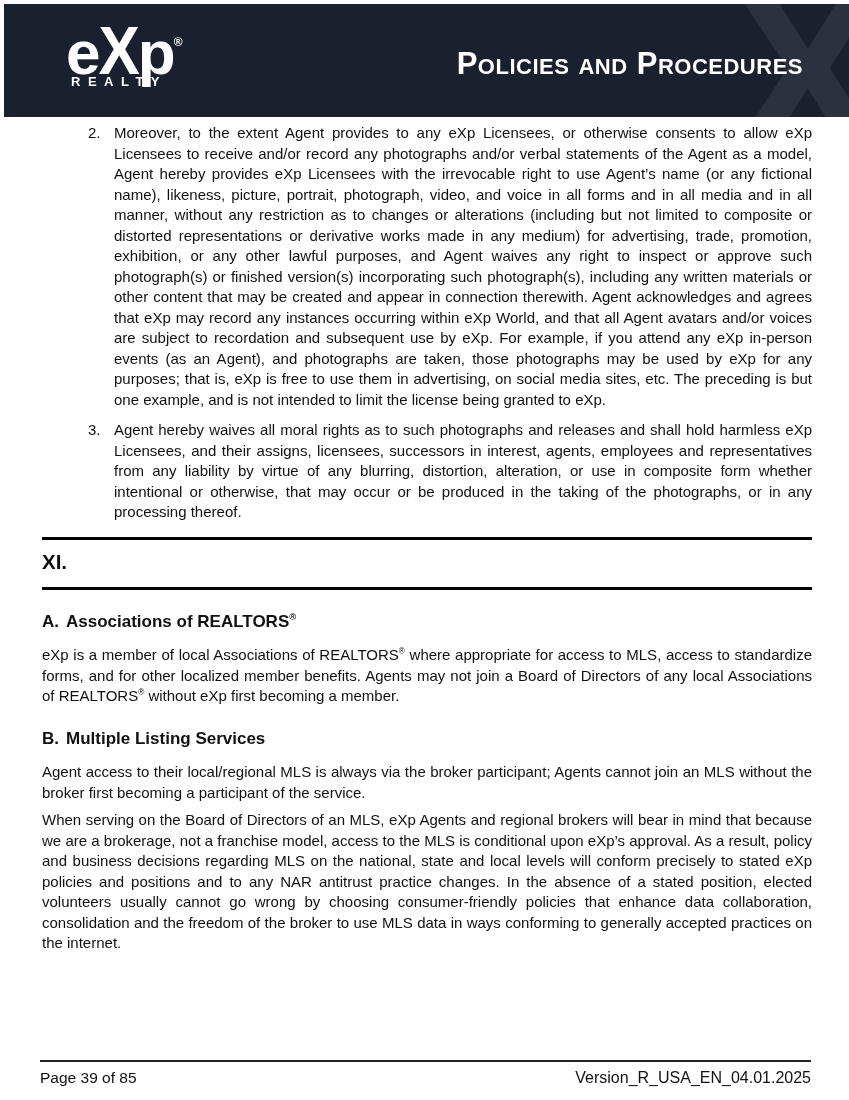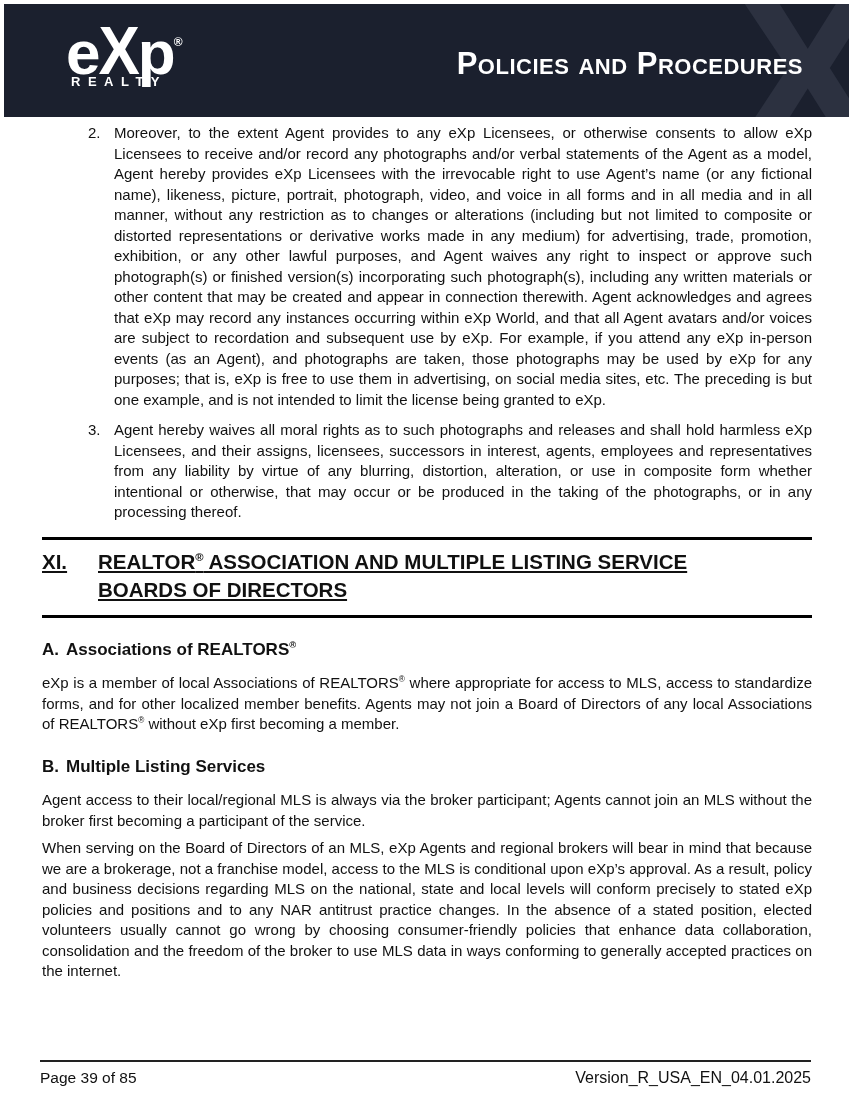--- a/index.html
+++ b/index.html
@@ -32,21 +32,21 @@
   
   main { position:absolute; top:117px; left:42px; right:37px; }
   .body-text { font-size:15px; line-height:20.5px; }
   .list-item { display:flex; margin:6px 0 10px 46px; }
   .list-num { flex:0 0 26px; }
   .list-text { flex:1; text-align:justify; }
   .section-heading {
     display:flex; margin-top:14px;
     border-top:3.5px solid #000; border-bottom:3.5px solid #000;
     padding:8px 0 11px;
-    font-size:20.5px; font-weight:bold; line-height:28px;text-decoration:underline;
+    font-size:20.5px; font-weight:bold; line-height:28px;
   }
   .section-num { flex:0 0 56px; }
   .subsection-title { font-size:17px; font-weight:bold; margin-top:22px; }
   .subsection-title .label { margin-right:7px; }
   .para { text-align:justify; margin-top:13px; }
   .para + .para { margin-top:7px; }
   sup.reg { font-size:0.55em; vertical-align:super; line-height:0; }
   
   .footer {
     position:absolute; left:40px; right:38px; bottom:13px;
@@ -79,24 +79,20 @@
         <div class="list-text">Moreover, to the extent Agent provides to any eXp Licensees, or otherwise consents to allow eXp Licensees to receive and/or record any photographs and/or verbal statements of the Agent as a model, Agent hereby provides eXp Licensees with the irrevocable right to use Agent’s name (or any fictional name), likeness, picture, portrait, photograph, video, and voice in all forms and in all media and in all manner, without any restriction as to changes or alterations (including but not limited to composite or distorted representations or derivative works made in any medium) for advertising, trade, promotion, exhibition, or any other lawful purposes, and Agent waives any right to inspect or approve such photograph(s) or finished version(s) incorporating such photograph(s), including any written materials or other content that may be created and appear in connection therewith.  Agent acknowledges and agrees that eXp may record any instances occurring within eXp World, and that all Agent avatars and/or voices are subject to recordation and subsequent use by eXp.  For example, if you attend any eXp in-person events (as an Agent), and photographs are taken, those photographs may be used by eXp for any purposes; that is, eXp is free to use them in advertising, on social media sites, etc.  The preceding is but one example, and is not intended to limit the license being granted to eXp.</div>
       </div>
 
       <div class="list-item">
         <div class="list-num">3.</div>
         <div class="list-text">Agent hereby waives all moral rights as to such photographs and releases and shall hold harmless eXp Licensees, and their assigns, licensees, successors in interest, agents, employees and representatives from any liability by virtue of any blurring, distortion, alteration, or use in composite form whether intentional or otherwise, that may occur or be produced in the taking of the photographs, or in any processing thereof.</div>
       </div>
 
       <div class="section-heading">
         <div class="section-num">XI.</div>
-        <div>
-          <div>REALTOR<sup class="reg">®</sup> ASSOCIATION AND MULTIPLE LISTING SERVICE</div>
-          <div>BOARDS OF DIRECTORS</div>
-        </div>
       </div>
 
       <div class="subsection-title"><span class="label">A.</span><span>Associations of REALTORS<sup class="reg">®</sup></span></div>
 
       <p class="para">eXp is a member of local Associations of REALTORS<sup class="reg">®</sup> where appropriate for access to MLS, access to standardize forms, and for other localized member benefits.  Agents may not join a Board of Directors of any local Associations of REALTORS<sup class="reg">®</sup> without eXp first becoming a member.</p>
 
       <div class="subsection-title"><span class="label">B.</span><span>Multiple Listing Services</span></div>
 
       <p class="para">Agent access to their local/regional MLS is always via the broker participant; Agents cannot join an MLS without the broker first becoming a participant of the service.</p>
       <p class="para">When serving on the Board of Directors of an MLS, eXp Agents and regional brokers will bear in mind that because we are a brokerage, not a franchise model, access to the MLS is conditional upon eXp’s approval. As a result, policy and business decisions regarding MLS on the national, state and local levels will conform precisely to stated eXp policies and positions and to any NAR antitrust practice changes. In the absence of a stated position, elected volunteers usually cannot go wrong by choosing consumer-friendly policies that enhance data collaboration, consolidation and the freedom of the broker to use MLS data in ways conforming to generally accepted practices on the internet.</p>

